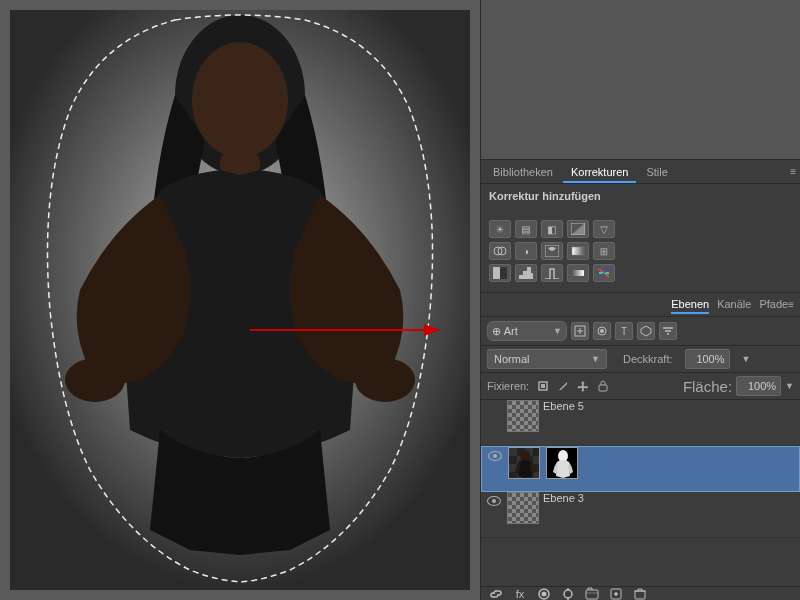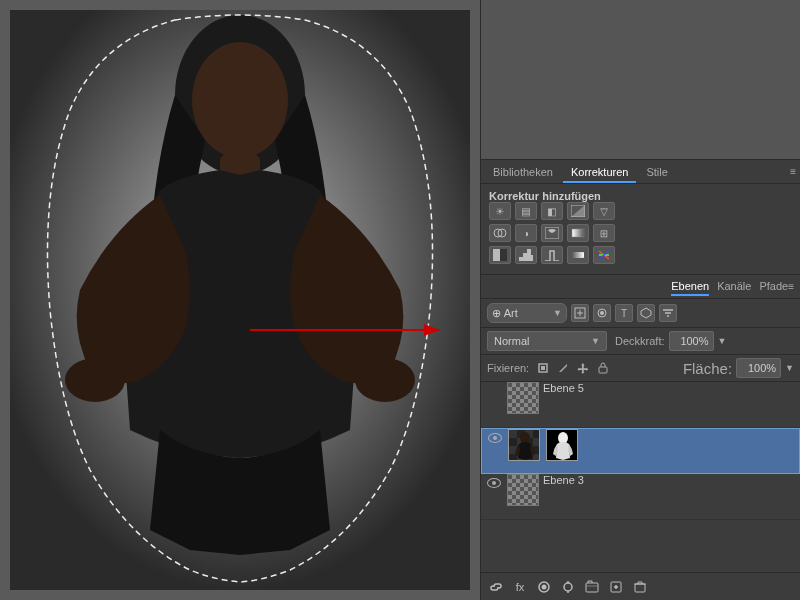--- a/index.html
+++ b/index.html
@@ -112,21 +112,21 @@
     
     .korrekturen-panel {
       padding: 6px 8px;
       background: #3c3c3c;
       border-bottom: 1px solid #2a2a2a;
     }
 
     .korrekturen-title {
       font-size: 11px;
       color: #ccc;
-      margin-bottom: 0;
+      margin-bottom: 18px;
       font-weight: bold;
     }
 
     .icon-row {
       display: flex;
       gap: 4px;
       margin-bottom: 4px;
       align-items: center;
     }
 
@@ -209,21 +209,21 @@
       color: #bbb;
       cursor: pointer;
       border-radius: 2px;
     }
 
     
     .blend-row {
       display: flex;
       align-items: center;
       padding: 3px 6px;
-      gap: 4px;
+      gap: 12px;
       background: #3c3c3c;
       border-bottom: 1px solid #2a2a2a;
     }
 
     .blend-dropdown {
       background: #555;
       border: 1px solid #666;
       color: #ccc;
       font-size: 11px;
       padding: 2px 6px;
@@ -376,21 +376,21 @@
     }
 
     
     .layers-bottom {
       display: flex;
       align-items: center;
       padding: 4px 6px;
       background: #3c3c3c;
       border-top: 1px solid #2a2a2a;
       gap: 6px;
-      height: 28px;
+      height: 14px;
     }
 
     .bottom-icon {
       width: 18px;
       height: 18px;
       display: flex;
       align-items: center;
       justify-content: center;
       font-size: 12px;
       color: #bbb;

